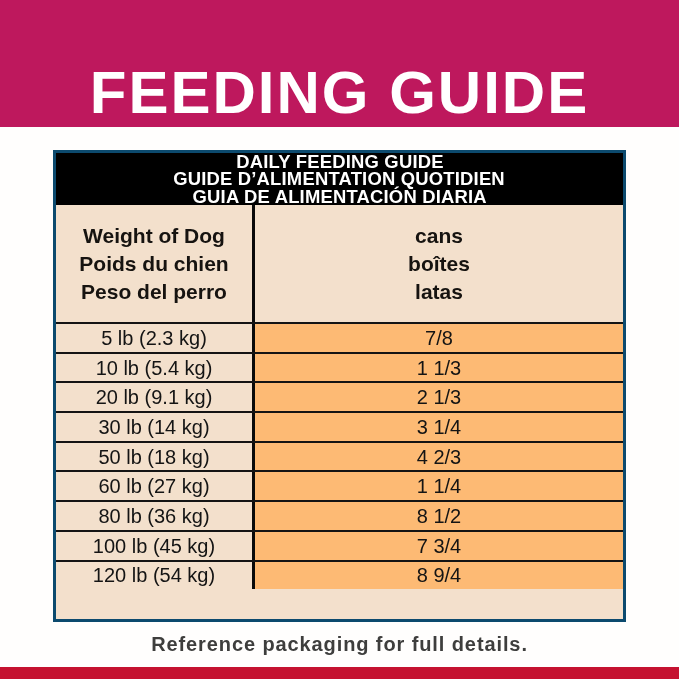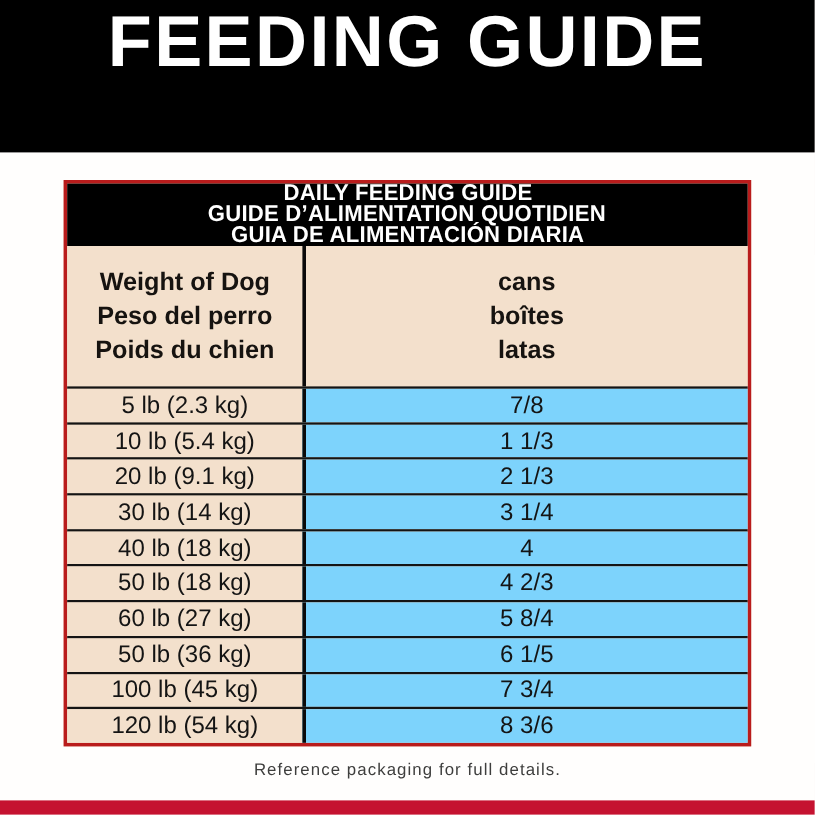--- a/index.html
+++ b/index.html
@@ -8,32 +8,32 @@
     font-family: "Liberation Sans", sans-serif;
     background: #ffffff;
     position: relative;
     overflow: hidden;
   }
   .page { position: absolute; inset: 0; width: 679px; height: 679px; background: #fffefd; }
 
   
   .banner {
     position: absolute; left: 0; top: 0; width: 679px; height: 127px;
-    background: #000000;
-    display: flex; align-items: flex-start; justify-content: center;
+    background: #be185d;
+    display: flex; align-items: flex-end; justify-content: center;
   }
   .banner h1 {
     color: #ffffff; font-size: 60px; font-weight: 700; letter-spacing: 2px;
     white-space: nowrap;
   }
 
   
   .table-outer {
     position: absolute; left: 53px; top: 150px; width: 573px; height: 472px;
-    border: 3px solid #b91c1c;
+    border: 3px solid #0c4a6e;
     background: #f3e0cc;
     display: flex; flex-direction: column;
   }
   .table-title {
     height: 52px; background: #000000; color: #ffffff;
     display: flex; flex-direction: column; align-items: center; justify-content: center;
     text-align: center;
   }
   .table-title div {
     font-size: 19px; font-weight: 700; line-height: 17.3px; letter-spacing: 0.2px;
@@ -51,27 +51,27 @@
   .header-row div.hline {
     font-size: 21px; font-weight: 700; line-height: 28px; color: #161310;
     white-space: nowrap;
   }
 
   .data-row { height: 29.7px; border-top: 2px solid #141414; }
   .data-row .cell-left, .data-row .cell-right {
     display: flex; align-items: center; justify-content: center;
     font-size: 20px; color: #141414; line-height: 1;
   }
-  .data-row .cell-right { background: #7dd3fc; }
+  .data-row .cell-right { background: #fdba74; }
 
   
   .note {
     position: absolute; left: 0; top: 633px; width: 679px;
     text-align: center;
-    font-size: 14px; font-weight: 400; letter-spacing: 0.9px; color: #3e3e3d;
+    font-size: 20px; font-weight: 700; letter-spacing: 0.9px; color: #3e3e3d;
   }
 
   
   .bottom-strip {
     position: absolute; left: 0; bottom: 0; width: 679px; height: 12px;
     background: #c51230;
   }
 </style>
 </head>
 <body>
@@ -86,22 +86,22 @@
 
     <div class="table-title">
       <div>DAILY FEEDING GUIDE</div>
       <div>GUIDE D’ALIMENTATION QUOTIDIEN</div>
       <div>GUIA DE ALIMENTACIÓN DIARIA</div>
     </div>
 
     <div class="row header-row">
       <div class="cell-left">
         <div class="hline">Weight of Dog</div>
+        <div class="hline">Poids du chien</div>
         <div class="hline">Peso del perro</div>
-        <div class="hline">Poids du chien</div>
       </div>
       <div class="cell-right">
         <div class="hline">cans</div>
         <div class="hline">boîtes</div>
         <div class="hline">latas</div>
       </div>
     </div>
 
     <div class="row data-row">
       <div class="cell-left">5 lb (2.3 kg)</div>
@@ -113,42 +113,38 @@
     </div>
     <div class="row data-row">
       <div class="cell-left">20 lb (9.1 kg)</div>
       <div class="cell-right">2 1/3</div>
     </div>
     <div class="row data-row">
       <div class="cell-left">30 lb (14 kg)</div>
       <div class="cell-right">3 1/4</div>
     </div>
     <div class="row data-row">
-      <div class="cell-left">40 lb (18 kg)</div>
-      <div class="cell-right">4</div>
-    </div>
-    <div class="row data-row">
       <div class="cell-left">50 lb (18 kg)</div>
       <div class="cell-right">4 2/3</div>
     </div>
     <div class="row data-row">
       <div class="cell-left">60 lb (27 kg)</div>
-      <div class="cell-right">5 8/4</div>
+      <div class="cell-right">1 1/4</div>
     </div>
     <div class="row data-row">
-      <div class="cell-left">50 lb (36 kg)</div>
-      <div class="cell-right">6 1/5</div>
+      <div class="cell-left">80 lb (36 kg)</div>
+      <div class="cell-right">8 1/2</div>
     </div>
     <div class="row data-row">
       <div class="cell-left">100 lb (45 kg)</div>
       <div class="cell-right">7 3/4</div>
     </div>
     <div class="row data-row">
       <div class="cell-left">120 lb (54 kg)</div>
-      <div class="cell-right">8 3/6</div>
+      <div class="cell-right">8 9/4</div>
     </div>
 
   </div>
 
   <p class="note">Reference packaging for full details.</p>
 
   <div class="bottom-strip"></div>
 
 </div>
 

